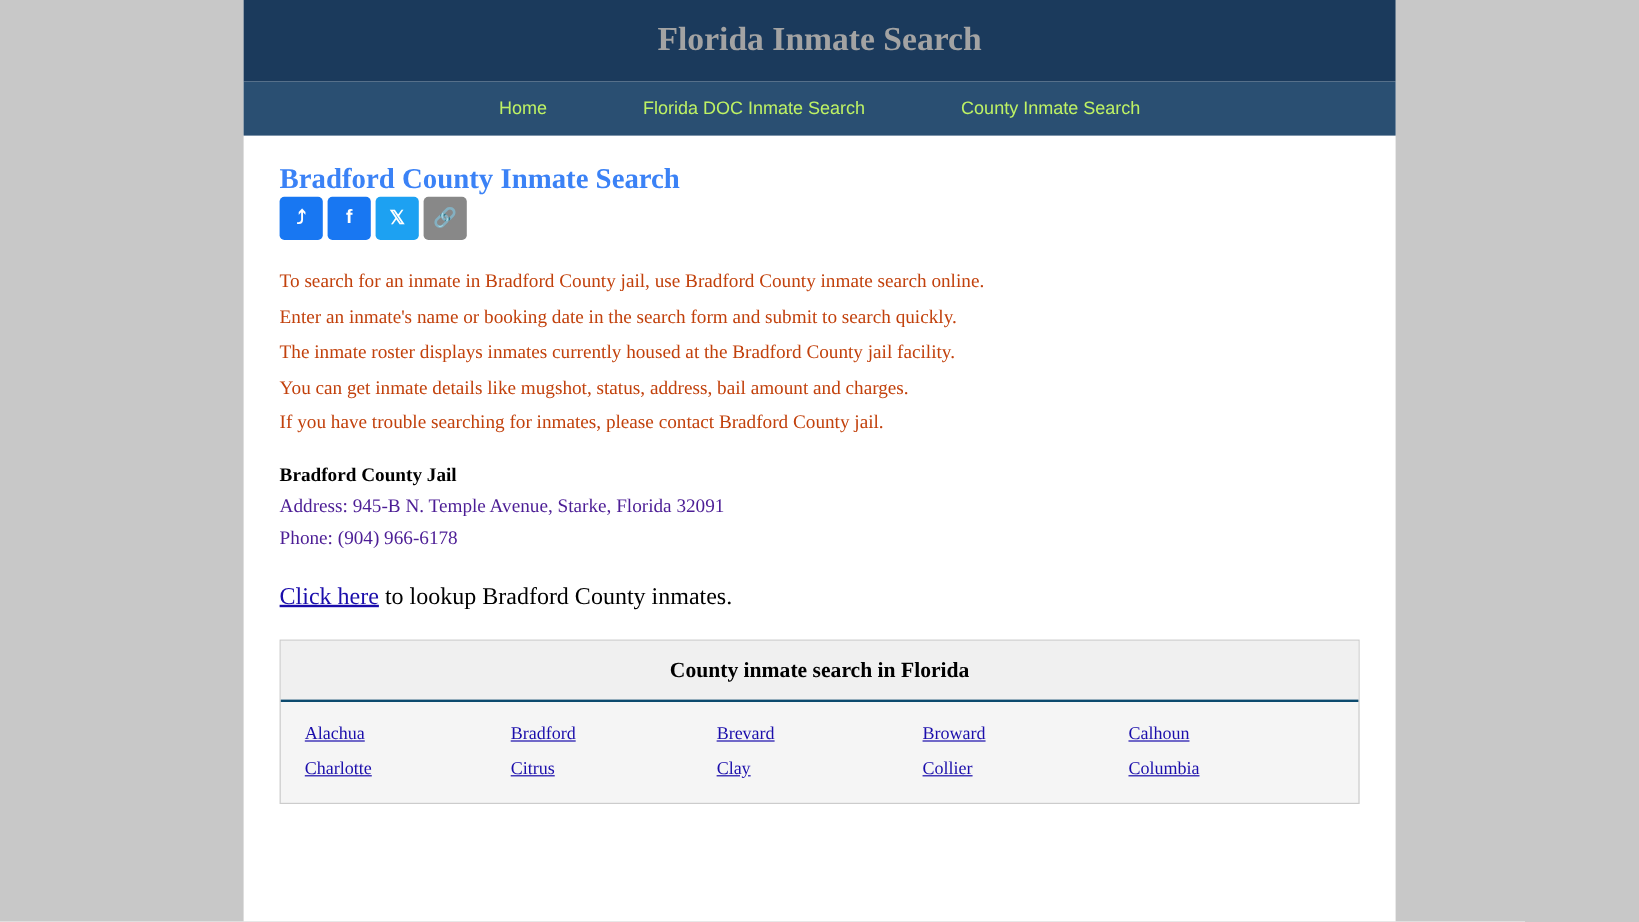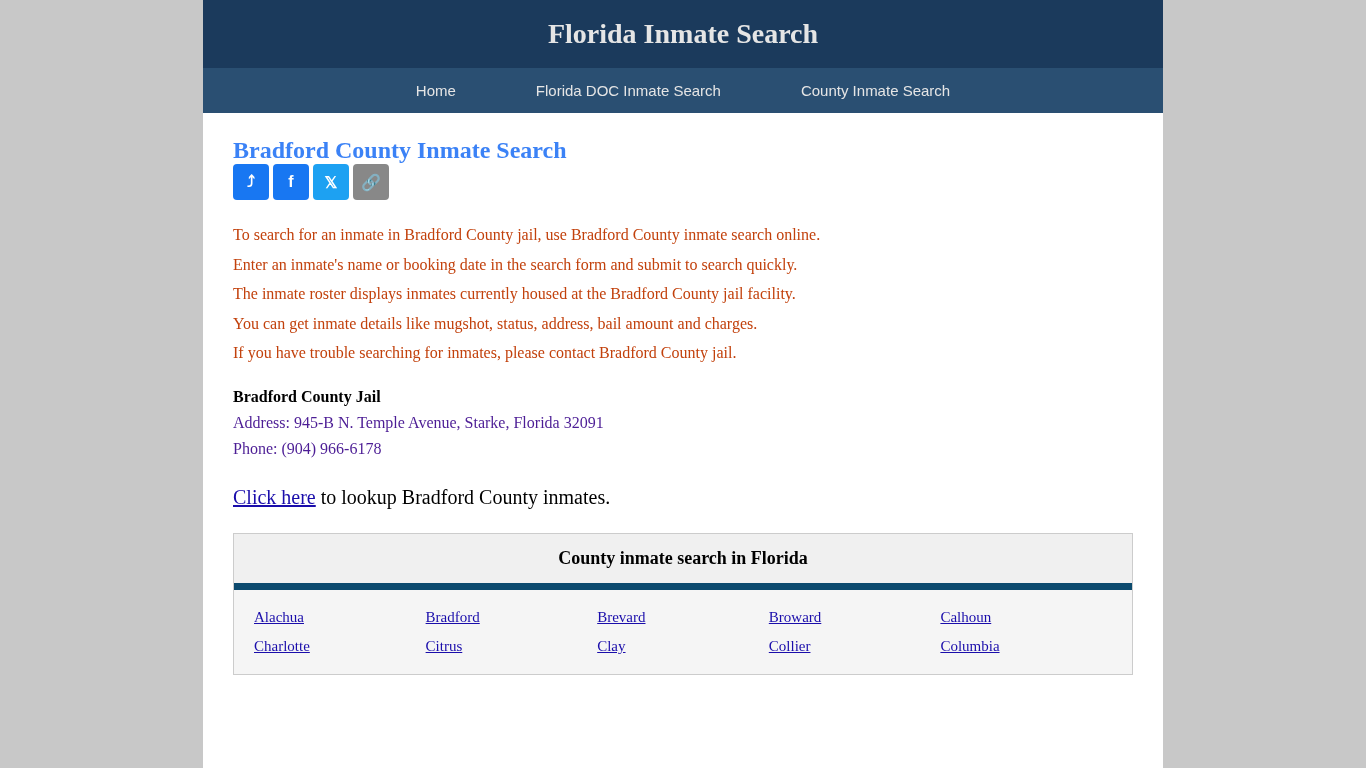--- a/index.html
+++ b/index.html
@@ -14,33 +14,33 @@
       margin: 0 auto;
       background: #fff;
       min-height: 768px;
     }
     #site-header {
       background-color: #1b3a5c;
       padding: 18px 20px;
       text-align: center;
     }
     #site-header h1 {
-      color: #e5e5e5;
+      color: #a3a3a3;
       font-size: 28px;
       font-weight: bold;
       font-family: Georgia, serif;
     }
     #main-nav {
       background-color: #2a4f72;
       display: flex;
       justify-content: center;
       gap: 0;
     }
     .nav-item {
-      color: #e5e5e5;
+      color: #bef264;
       padding: 14px 40px;
       font-size: 15px;
       font-family: Arial, sans-serif;
       cursor: pointer;
       text-decoration: none;
     }
     #main-content {
       padding: 24px 30px 30px 30px;
     }
     #page-title {
@@ -118,21 +118,21 @@
       border: 1px solid #ccc;
       background: #f5f5f5;
     }
     .county-search-header {
       text-align: center;
       padding: 14px;
       font-weight: bold;
       font-size: 18px;
       font-family: Georgia, serif;
       color: #000;
-      border-bottom: 7px solid #0c4a6e;
+      border-bottom: 2px solid #0c4a6e;
       background: #f0f0f0;
     }
     .county-grid {
       display: grid;
       grid-template-columns: repeat(5, 1fr);
       padding: 16px 20px;
       gap: 6px 0;
     }
     .county-link {
       font-family: Georgia, serif;

